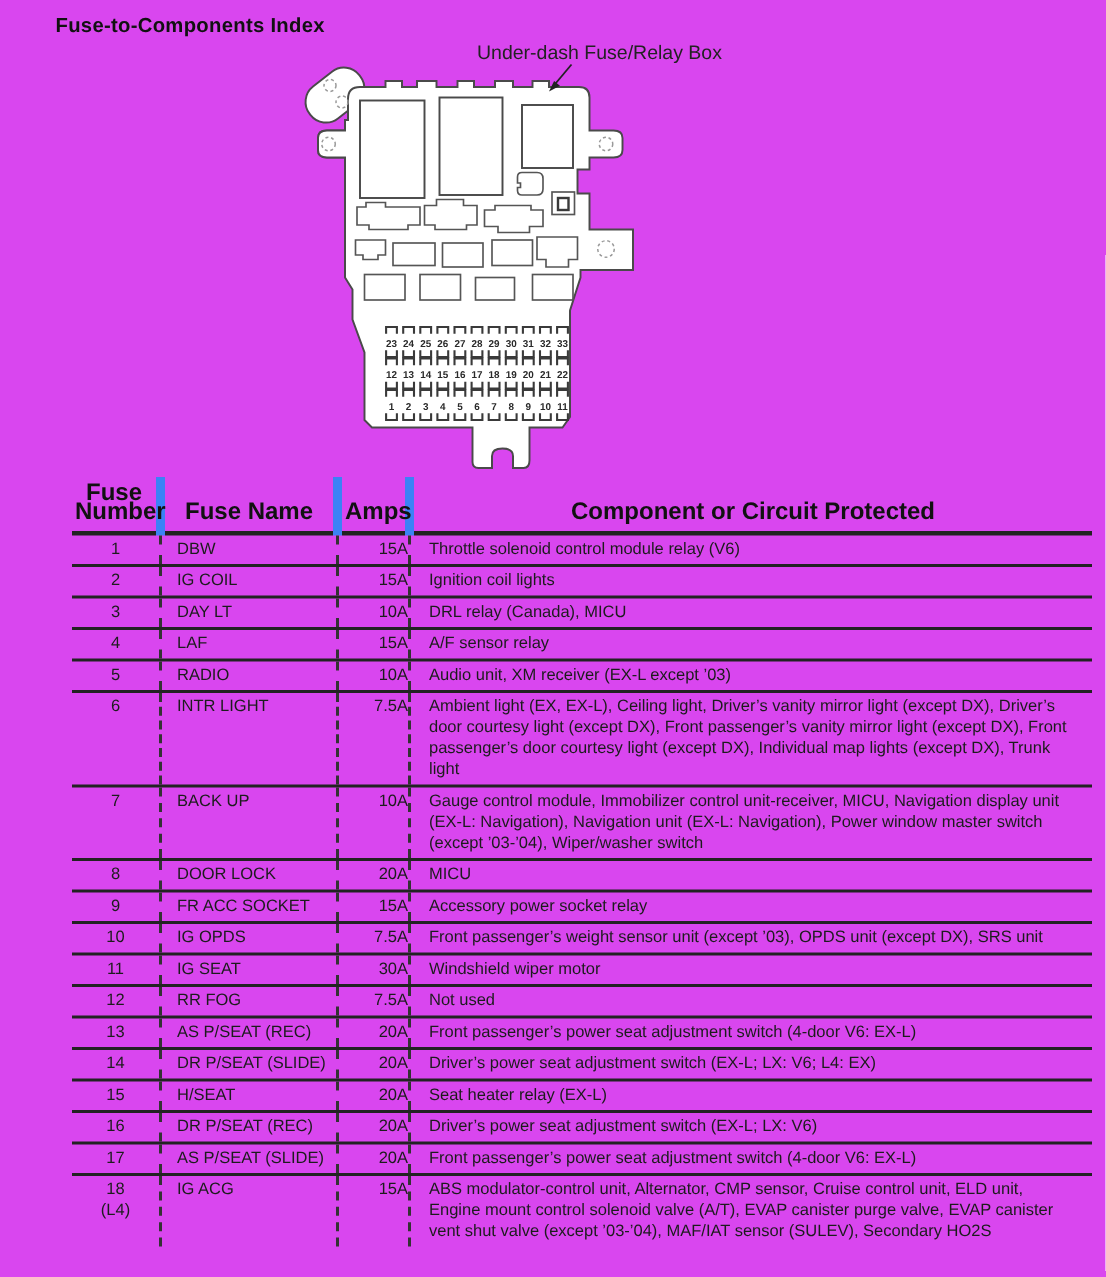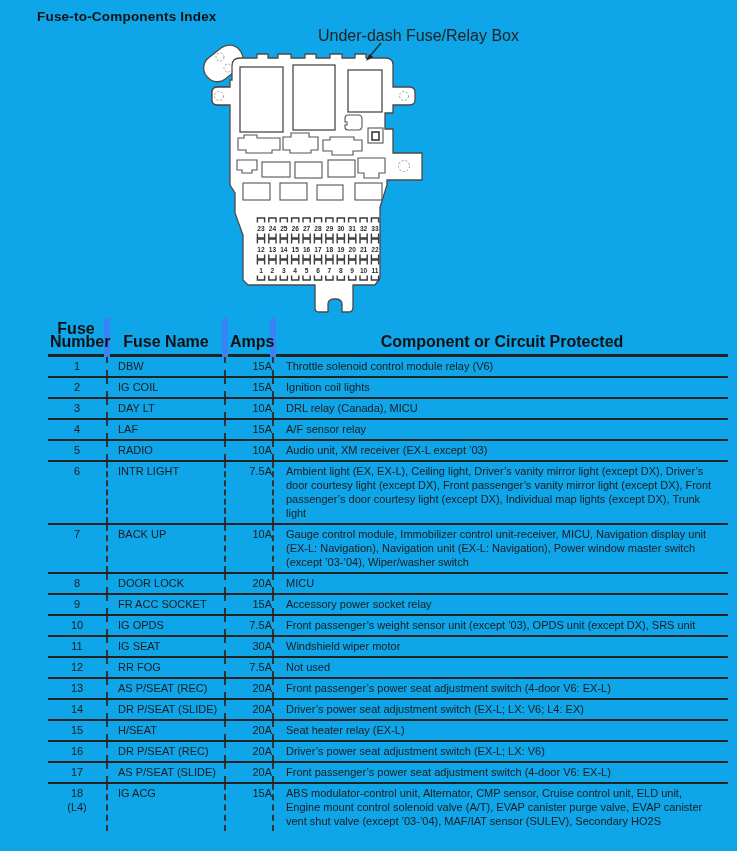--- a/index.html
+++ b/index.html
@@ -1,26 +1,26 @@
 <!DOCTYPE html>
 <html><head>
 <meta charset="utf-8">
 <style>
   html,body{margin:0;padding:0;background:#fff;}
   .page{
-    position:relative;width:737px;height:851px;background:#0ea5e9;overflow:hidden;
+    position:relative;width:737px;height:851px;background:#d946ef;overflow:hidden;
     font-family:"Liberation Sans",sans-serif;color:#1c1c1c;
   }
   .page-title{
     position:absolute;left:37px;top:9px;
     font-size:13.5px;font-weight:bold;letter-spacing:.2px;color:#111;
   }
   .diagram-label{
     position:absolute;left:318px;top:27px;
-    font-size:16px;color:#222;white-space:nowrap;
+    font-size:13px;color:#222;white-space:nowrap;
   }
   .diagram-svg{position:absolute;left:185px;top:35px;}
 
   
   .fuse-table{
     position:absolute;left:48px;top:318px;width:680px;
     border-collapse:collapse;table-layout:fixed;
     font-size:11px;line-height:14px;color:#1c1c1c;
   }
   .fuse-table th{

